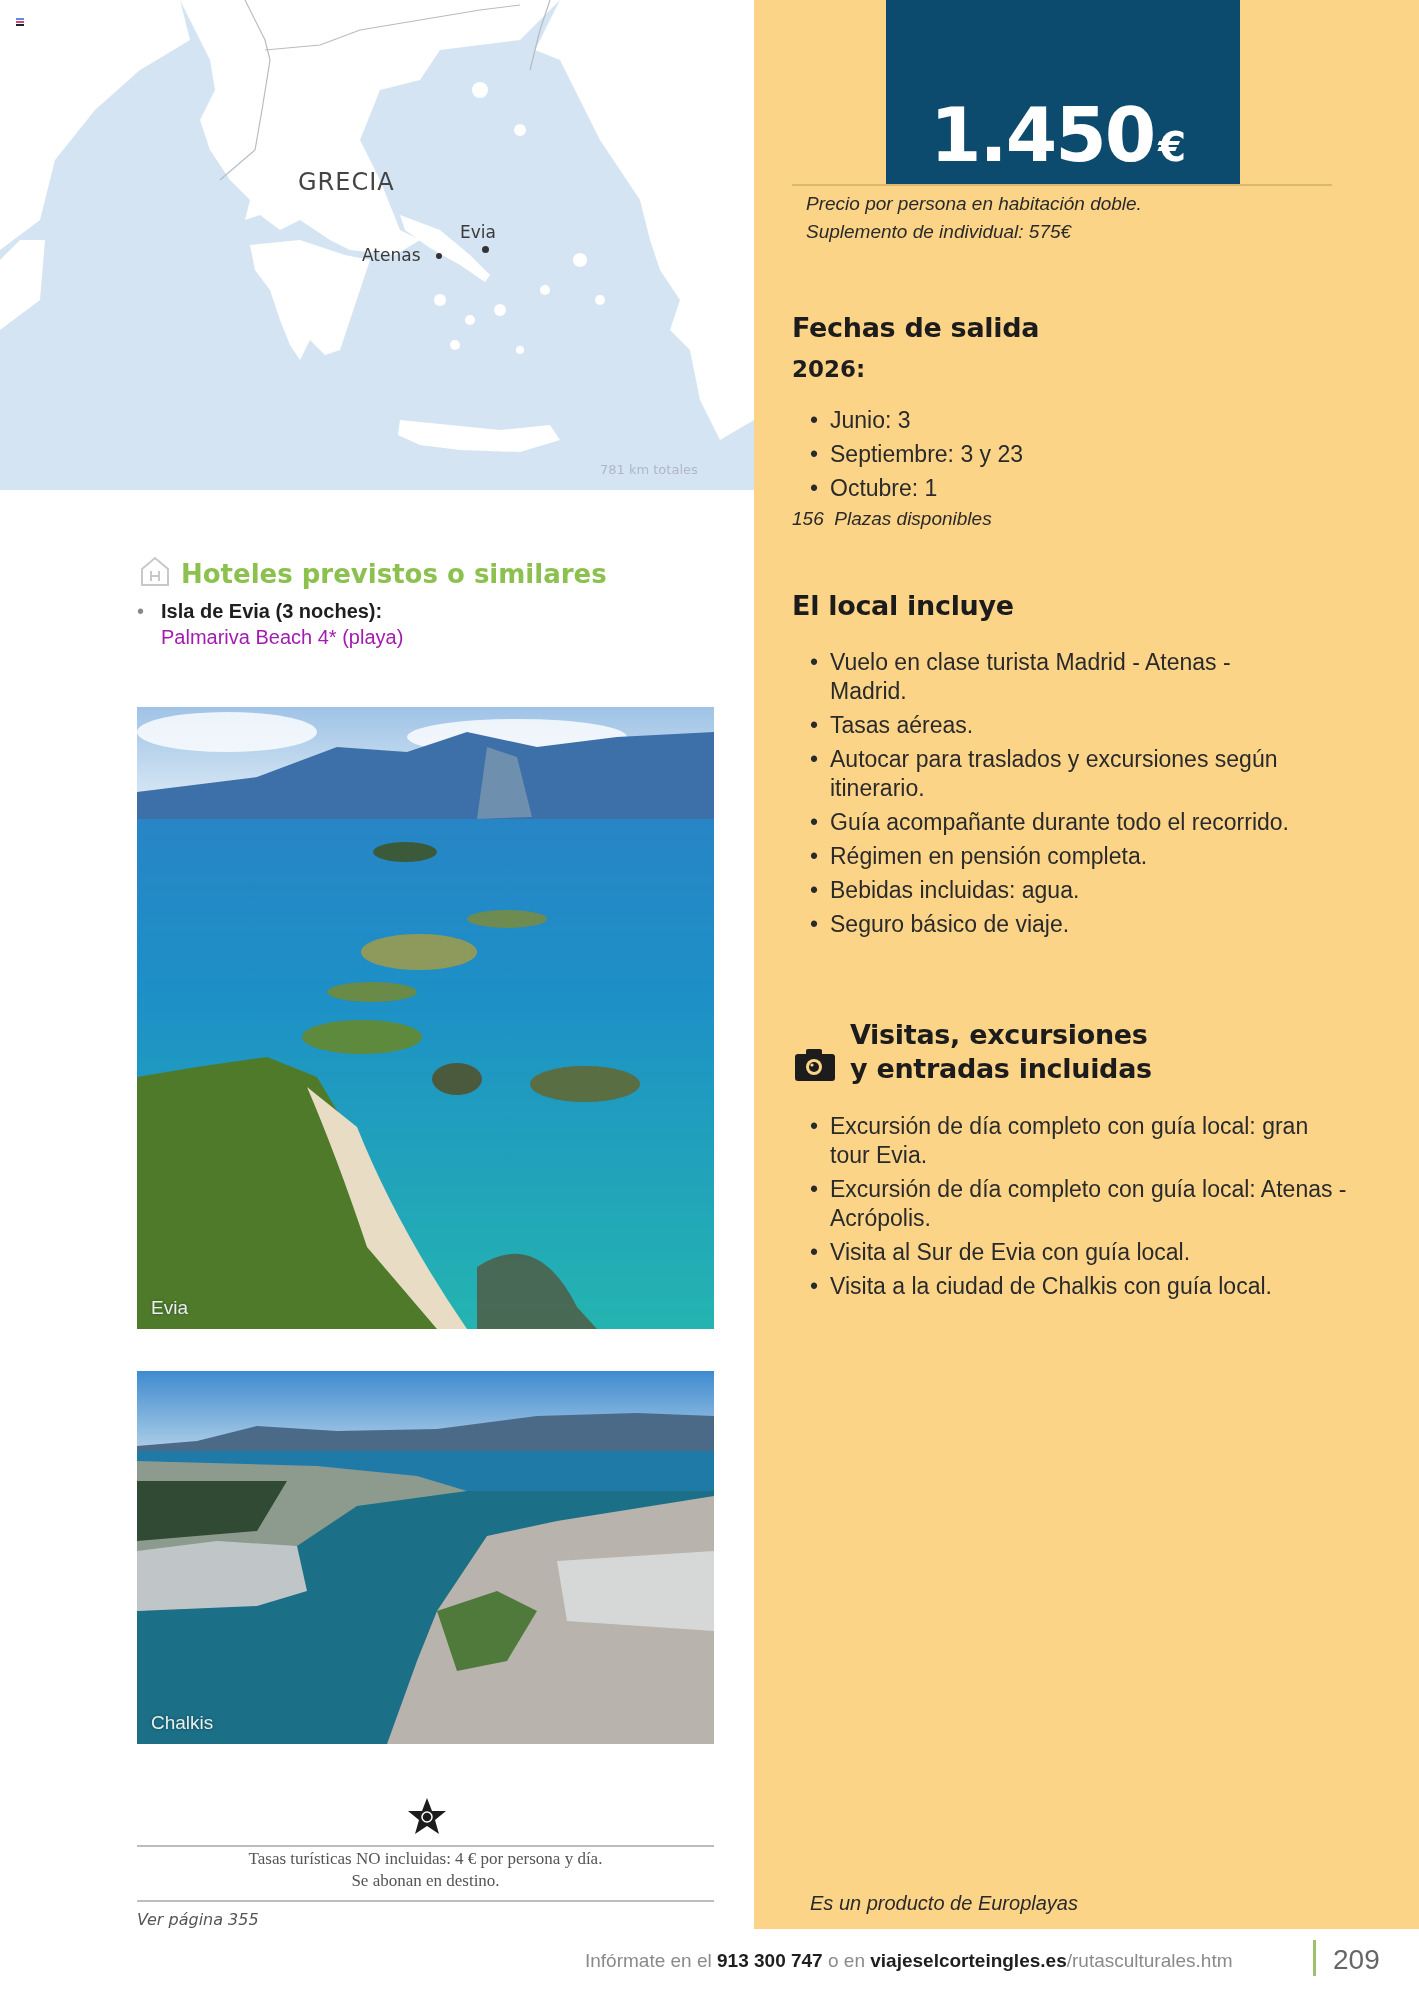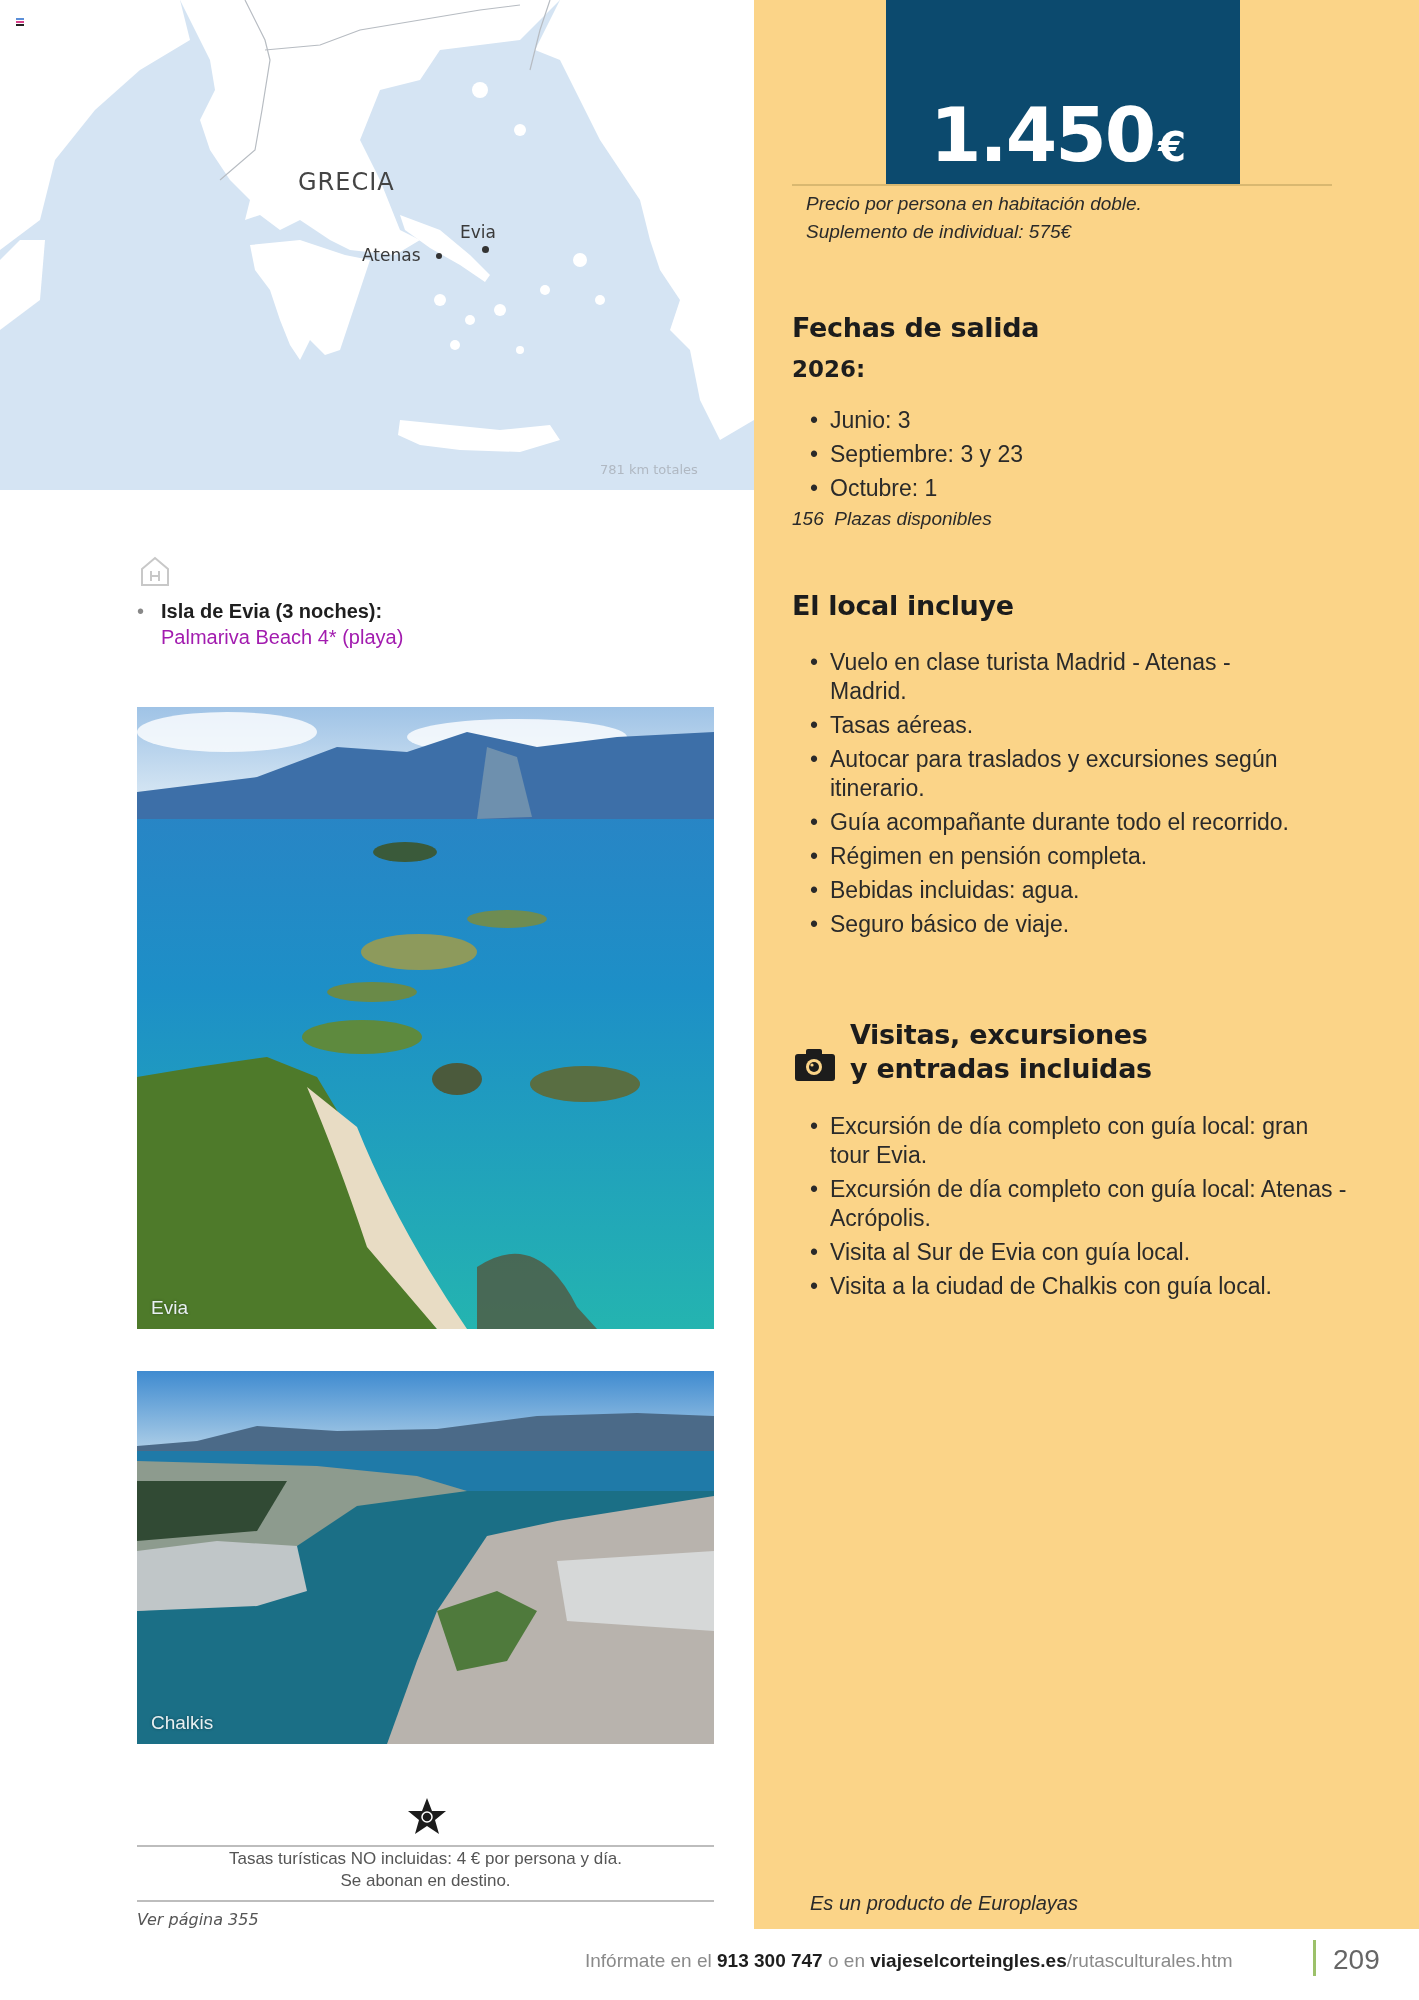--- a/index.html
+++ b/index.html
@@ -33,21 +33,21 @@
   .list li { position:relative; padding-left:20px; margin-bottom:5px; }
   .list li::before { content:"•"; position:absolute; left:0; top:0; }
 
   
   .hotel-title { left:139px; top:555px; font-family:"DejaVu Sans", sans-serif; font-weight:bold; font-size:26px; color:#8cc04f; display:flex; align-items:center; gap:10px; }
   .hotel-title svg { flex:none; }
   .hotel-item { left:137px; top:600px; font-size:20px; }
   .photo { position:absolute; overflow:hidden; }
   .photo-caption { position:absolute; left:14px; bottom:10px; color:#e8f0f2; font-size:19px; text-shadow:0 0 3px rgba(0,0,0,.4); }
   .hr-gray { position:absolute; height:2px; background:#bdbdbd; }
-  .tax-note { left:137px; top:1848px; width:577px; text-align:center; font-size:17px; color:#555; line-height:22px; font-family:Liberation Sans, sans-serif; }
+  .tax-note { left:137px; top:1848px; width:577px; text-align:center; font-size:17px; color:#555; line-height:22px; font-family:Liberation Serif, serif; }
   .see-page { left:137px; top:1910px; font-size:16px; font-style:italic; color:#555; font-family:"DejaVu Sans", sans-serif; }
   .product-note { left:810px; top:1892px; font-style:italic; font-size:20px; color:#2a2a2a; }
 
   .footer { left:585px; top:1950px; font-size:19px; color:#8a8a8a; white-space:nowrap; }
   .footer b { color:#1e1e1e; }
   .footer-sep { left:1313px; top:1940px; width:3px; height:36px; background:#9cc16a; }
   .page-number { left:1333px; top:1944px; font-size:28px; color:#666; }
 </style>
 </head>
 <body>
@@ -146,20 +146,21 @@
 
 <div class="abs product-note">Es un producto de Europlayas</div>
 
 <div class="abs hotel-title">
   <span>
     <svg width="32" height="32" viewBox="0 0 32 32">
       <path d="M3,14 L16,3 L29,14 L29,30 L3,30 Z" fill="none" stroke="#c8c8c8" stroke-width="2"></path>
       <path d="M12,16 L12,26 M20,16 L20,26 M12,21 L20,21" stroke="#c8c8c8" stroke-width="2" fill="none"></path>
     </svg>
   </span>
+  <span>Hoteles previstos o similares</span>
 </div>
 <div class="abs hotel-item">
   <div style="position:relative;padding-left:24px;">
     <span style="position:absolute;left:0;top:0;color:#888;">•</span>
     <div style="font-weight:bold;color:#1e1e1e;">Isla de Evia (3 noches):</div>
     <div style="color:#a21caf;margin-top:3px;">Palmariva Beach 4* (playa)</div>
   </div>
 </div>
 
 <div class="photo" style="left:137px;top:707px;width:577px;height:622px;">

